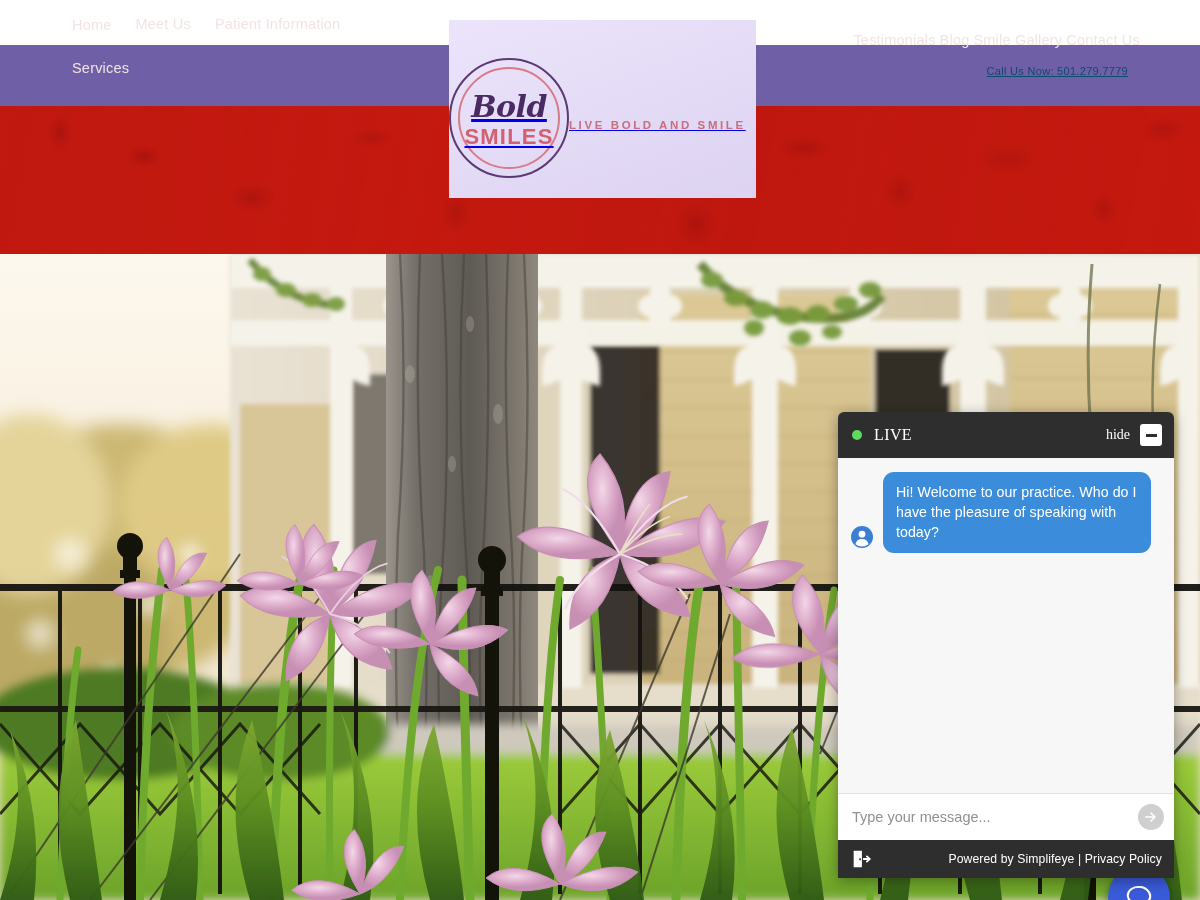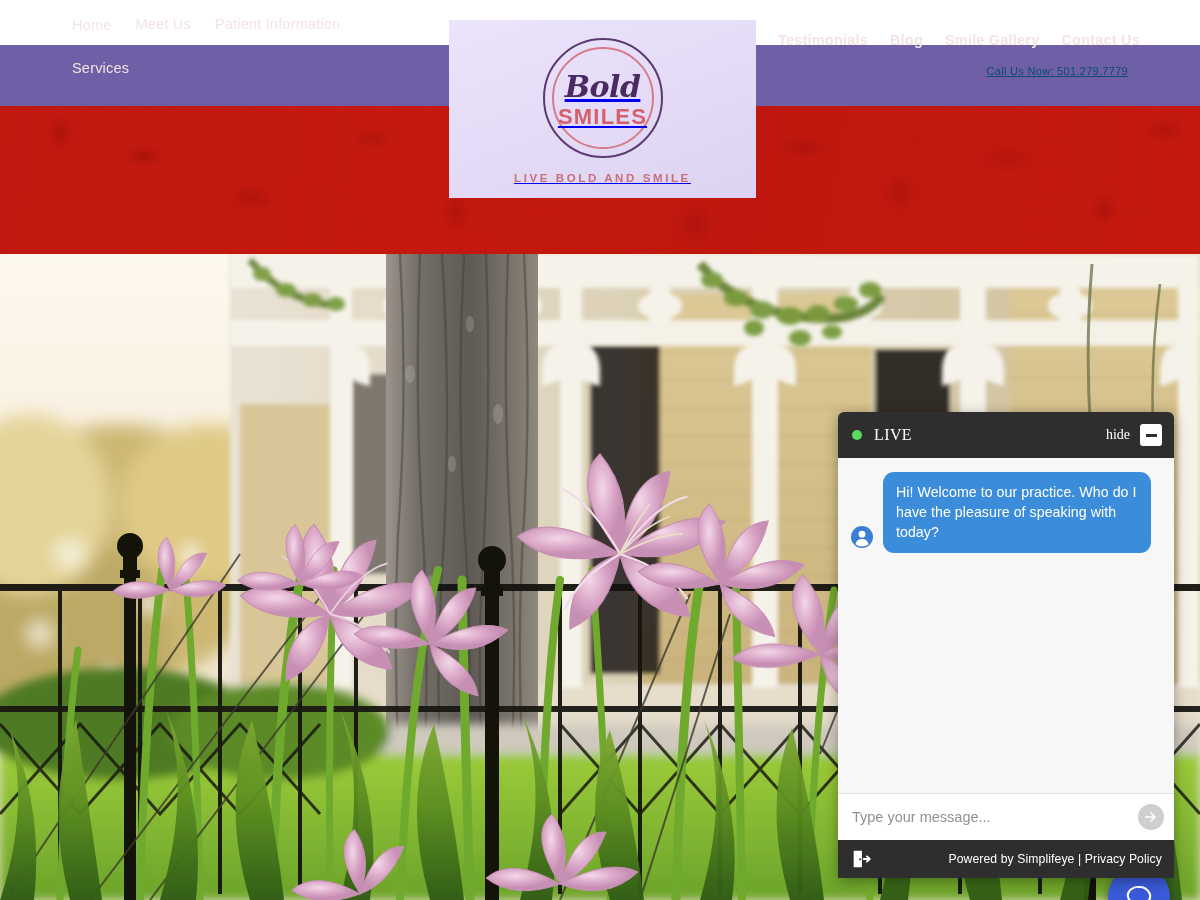--- a/index.html
+++ b/index.html
@@ -59,34 +59,34 @@
   }
   .nav-left  { position:absolute; left:72px; top:16px; }
   .nav-right { position:absolute; right:60px; top:32px; }
   .nav-row   { display:flex; align-items:flex-start; }
   .nav-link {
     color:#f2e4e2; font-size:14.5px; font-weight:400;
     letter-spacing:.2px; white-space:nowrap; text-decoration:none;
     display:inline-block;
   }
   .nav-left .nav-link { margin-right:24px; }
-  .nav-right .nav-link { margin-left:22px;font-weight:bold; }
+  .nav-right .nav-link { margin-left:4px; }
   .nav-item-home { position:relative; }
   .nav-underline {
     position:absolute; left:0; top:26px; width:40px; height:2px;
     background:#ffffff;
   }
   .nav-second-row { margin-top:26px; }
 
   
   .logo-card {
     position:absolute; left:449px; top:20px; width:307px; height:178px;
     background:linear-gradient(160deg,#ece4fb 0%, #e5dcf7 45%, #ddd3f2 100%);
     z-index:20;
-    display:flex; flex-direction:column; align-items:center; justify-content:flex-start;
+    display:flex; align-items:center; justify-content:flex-start;
     padding-top:18px;
   }
   .logo-ring {
     position:relative; width:120px; height:120px; border-radius:50%;
     border:2.5px solid #5b3a72;
     display:flex; flex-direction:column; align-items:center; justify-content:center;
   }
   .logo-ring-inner {
     position:absolute; left:7px; top:7px; right:7px; bottom:7px;
     border-radius:50%; border:2px solid #d87b86;

